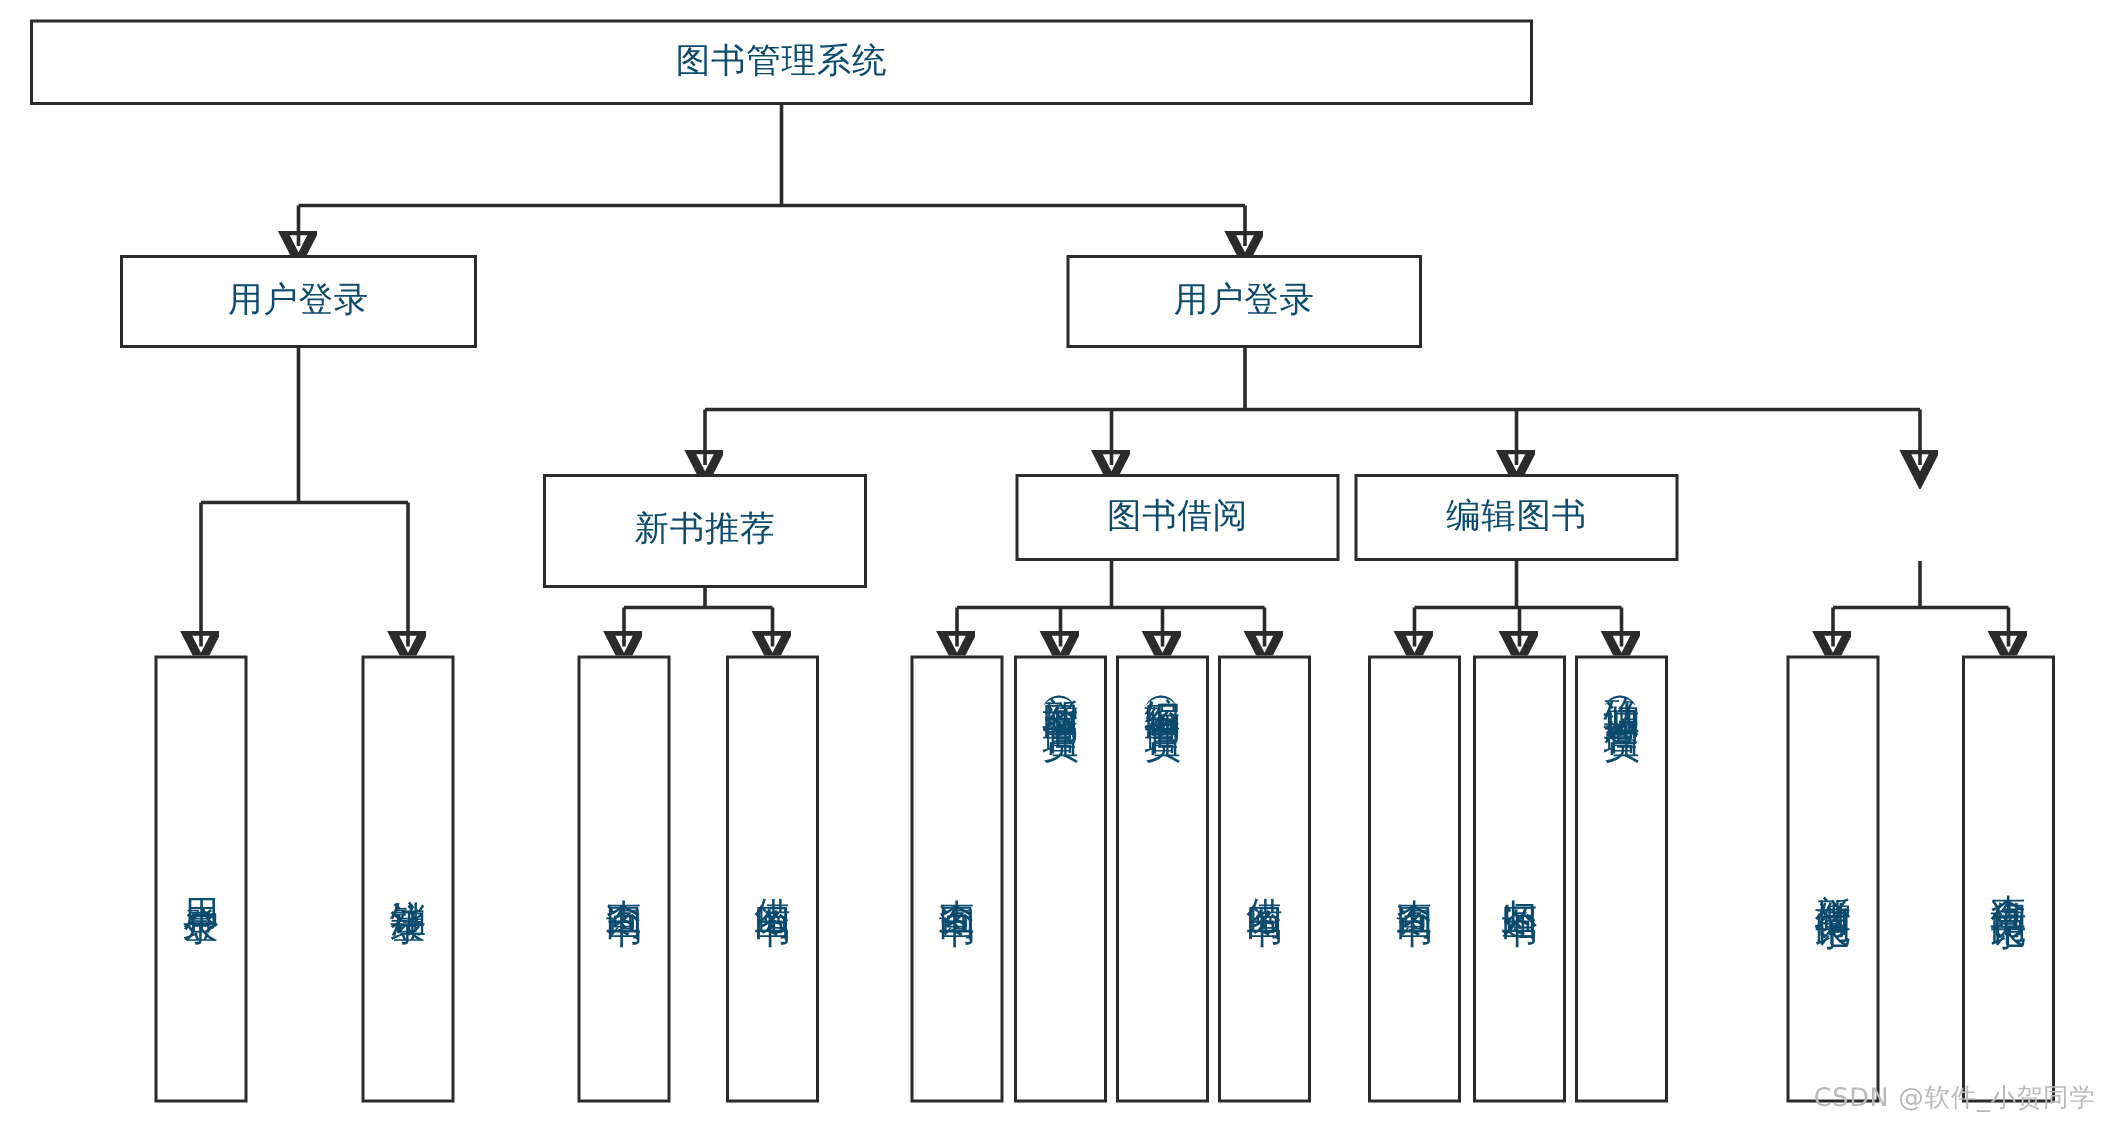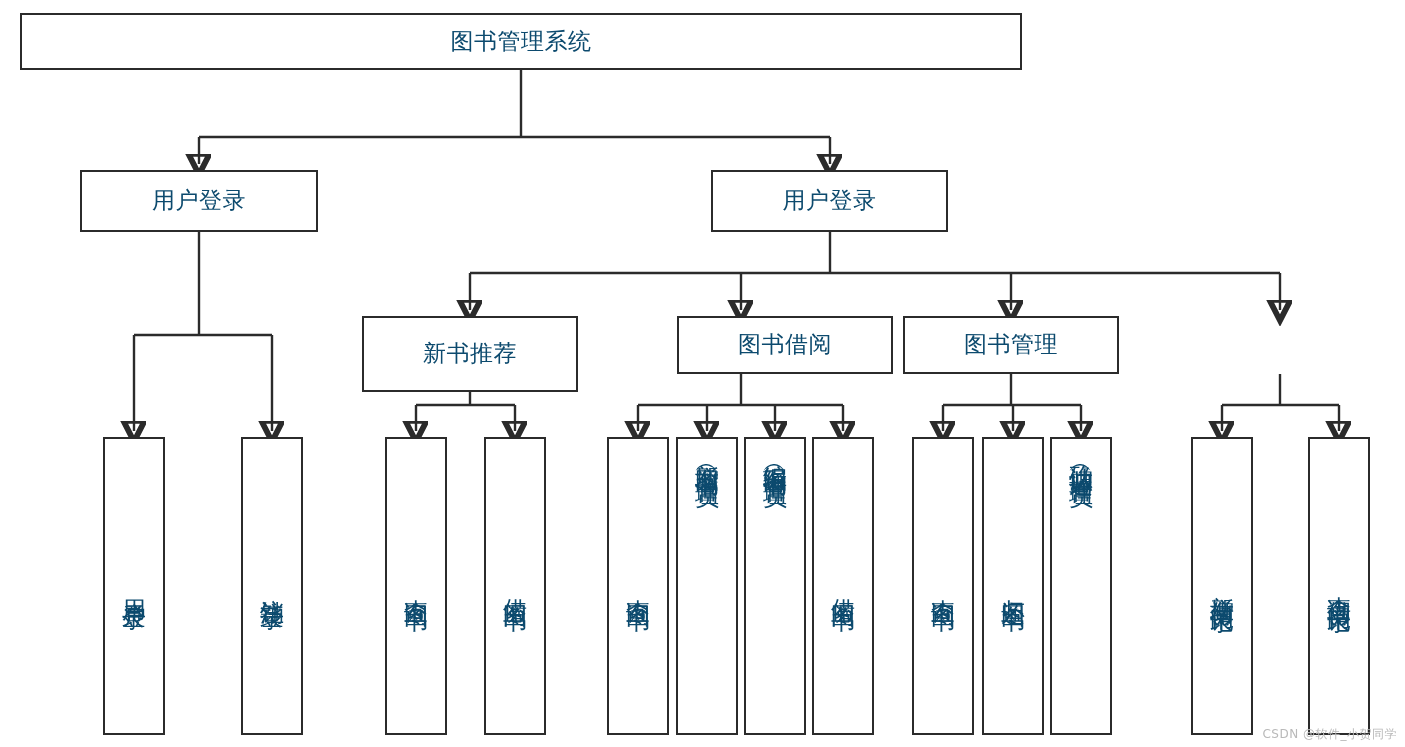--- a/index.html
+++ b/index.html
@@ -71,21 +71,21 @@
   }
   svg#wires line, svg#wires path {
     stroke: #2b2b2b;
     stroke-width: 2.4;
     fill: none;
   }
   .watermark {
     position: absolute;
     right: 8px;
     bottom: 4px;
-    font-size: 12px;
+    font-size: 17px;
     color: #b9b9b9;
     letter-spacing: 0.5px;
     font-family: "DejaVu Sans", "Liberation Sans", sans-serif;
     white-space: nowrap;
   }
 </style>
 </head>
 <body>
 
 <div id="canvas">
@@ -149,21 +149,21 @@
     <span class="label">用户登录</span>
   </div>
 
   <div class="node horiz" style="left:362px; top:316px; width:216px; height:76px;">
     <span class="label">新书推荐</span>
   </div>
   <div class="node horiz" style="left:633px; top:316px; width:216px; height:58px;margin-left:44px;">
     <span class="label">图书借阅</span>
   </div>
   <div class="node horiz" style="left:903px; top:316px; width:216px; height:58px;">
-    <span class="label">图书管理</span>
+    <span class="label">编辑图书</span>
   </div>
 
   <div class="node vert center" style="left:103px; top:437px; width:62px; height:298px;">
     <span class="label">用户登录</span>
   </div>
   <div class="node vert center" style="left:241px; top:437px; width:62px; height:298px;">
     <span class="label">注销登录</span>
   </div>
 
   <div class="node vert center" style="left:385px; top:437px; width:62px; height:298px;">

